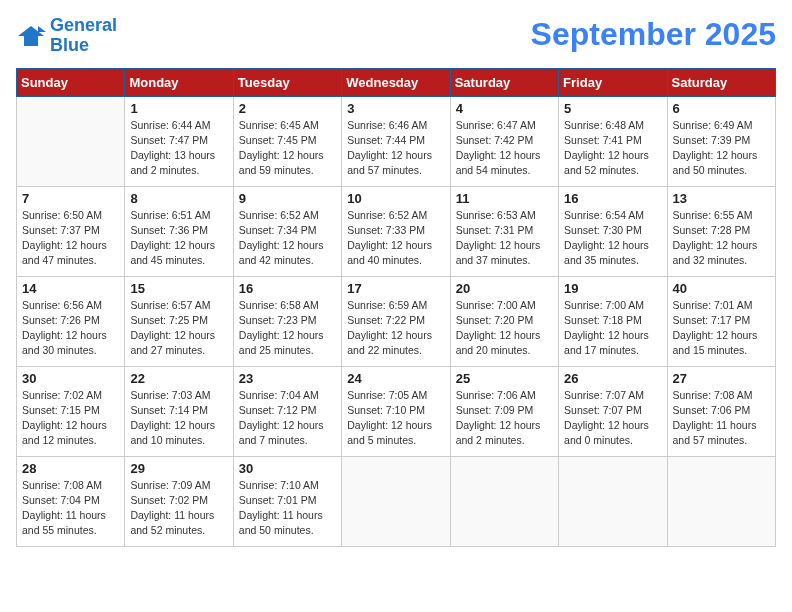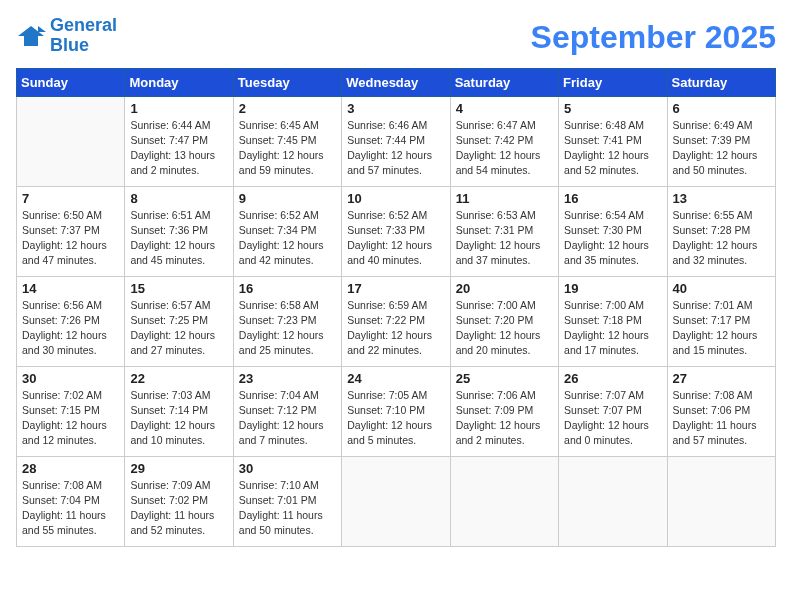--- a/index.html
+++ b/index.html
@@ -6,21 +6,21 @@
     body {
       font-family: Arial, sans-serif;
       background: #fff;
       width: 792px;
       min-height: 612px;
       padding: 16px;
     }
     .header {
       display: flex;
       justify-content: space-between;
-      align-items: flex-end;
+      align-items: flex-start;
       margin-bottom: 12px;
     }
     .logo {
       display: flex;
       align-items: center;
       gap: 4px;
     }
     .logo-text {
       font-size: 18px;
       font-weight: bold;
@@ -45,21 +45,21 @@
     .location {
       font-size: 15px;
       color: #555;
     }
     .calendar {
       width: 100%;
       border-collapse: collapse;
       font-size: 11px;
     }
     .calendar th {
-      background: #1d4ed8;
+      background: #b91c1c;
       color: #fff;
       padding: 6px 4px;
       text-align: left;
       font-size: 13px;
       font-weight: 600;
       border: 1px solid #1a5fa0;
     }
     .calendar td {
       border: 1px solid #ccc;
       vertical-align: top;

